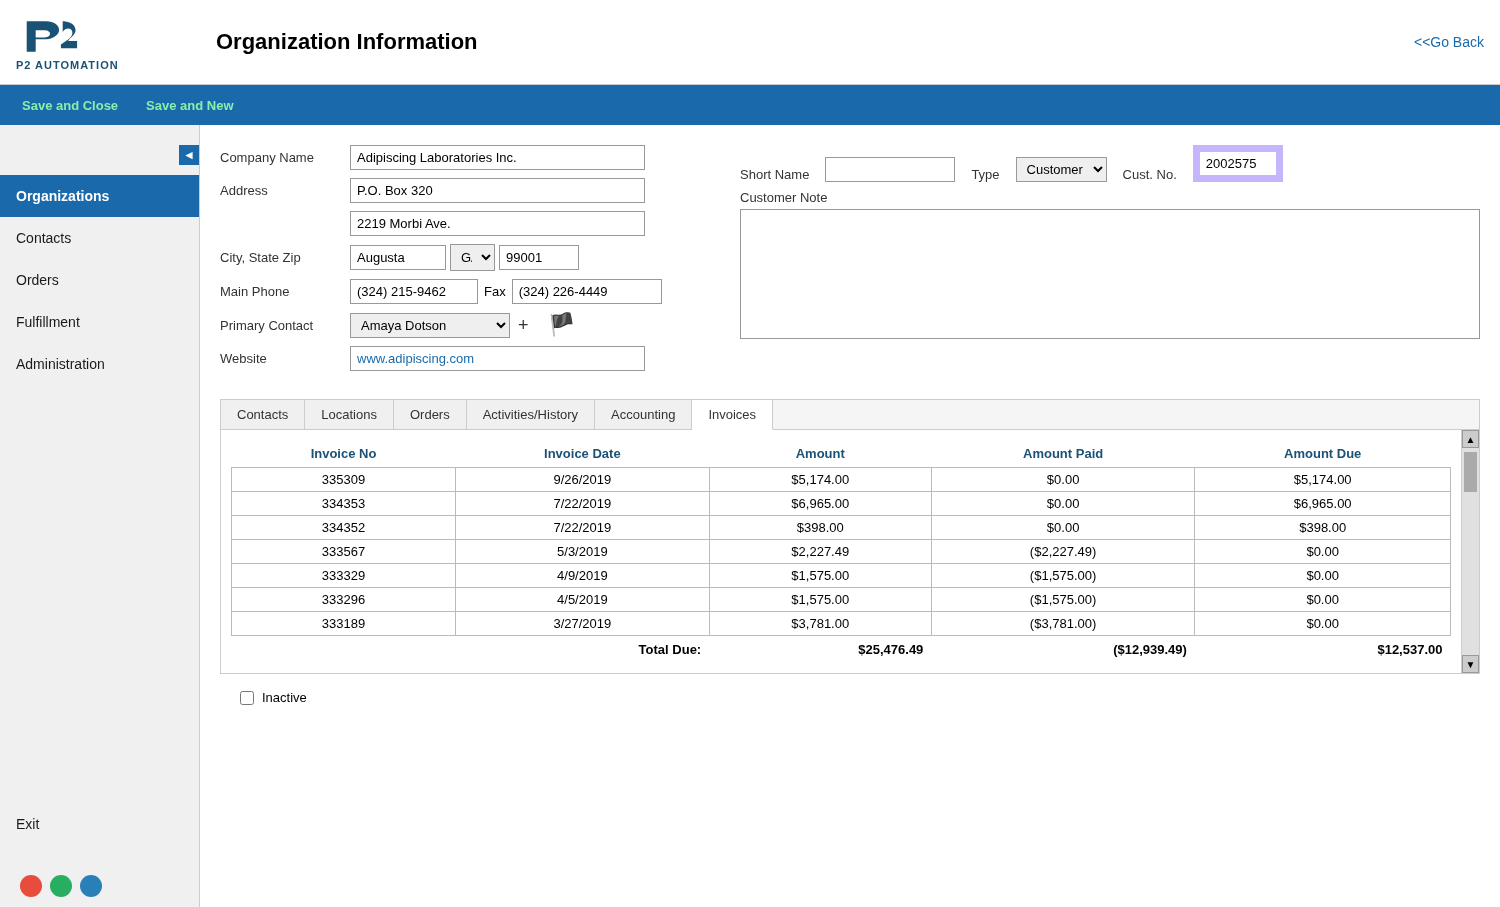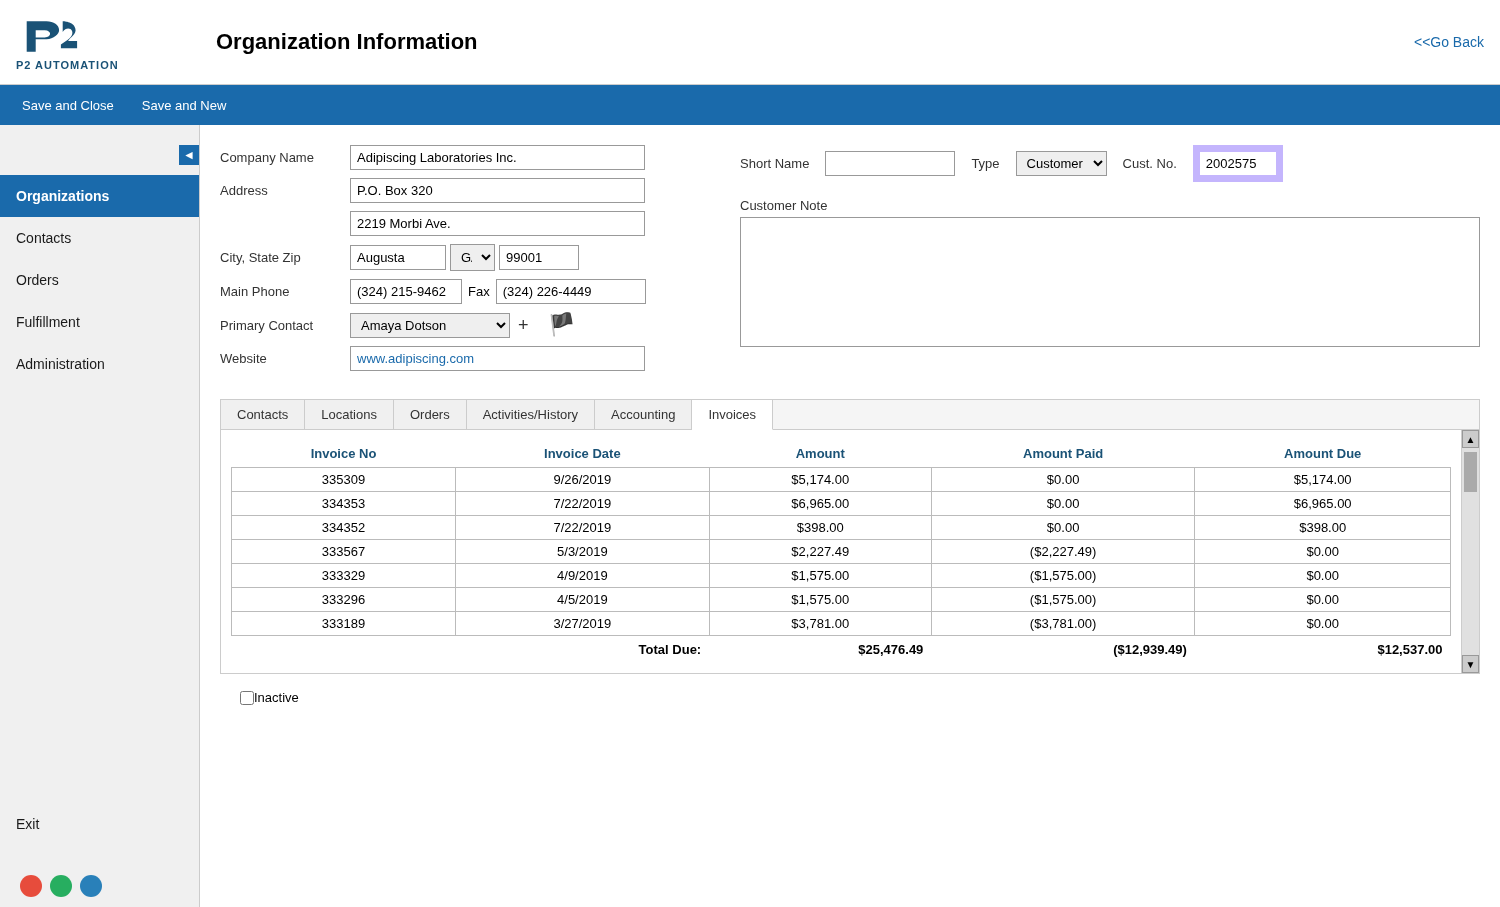--- a/index.html
+++ b/index.html
@@ -11,21 +11,21 @@
     
     .header { display: flex; align-items: center; background: #fff; padding: 8px 16px; border-bottom: 1px solid #ccc; height: 85px; }
     .logo { width: 140px; display: flex; flex-direction: column; align-items: flex-start; }
     .logo-icon { width: 70px; height: 45px; }
     .logo-text { font-size: 11px; font-weight: bold; color: #1a5276; letter-spacing: 1px; }
     .page-title { font-size: 22px; font-weight: bold; color: #000; margin-left: 60px; flex: 1; }
     .go-back { color: #1a6aab; text-decoration: none; font-size: 14px; cursor: pointer; }
 
     
     .toolbar { background: #1a6aab; display: flex; align-items: center; padding: 0 8px; height: 40px; }
-    .toolbar-btn { background: transparent; border: none; color: #ffffff; font-size: 13px; cursor: pointer; padding: 6px 14px; font-weight: normal; }
+    .toolbar-btn { background: transparent; border: none; color: #86efac; font-size: 13px; cursor: pointer; padding: 6px 14px; font-weight: bold; }
 
     
     .main-layout { display: flex; flex: 1; overflow: hidden; }
 
     
     .sidebar { width: 200px; background: #f0f0f0; border-right: 1px solid #ccc; display: flex; flex-direction: column; padding-top: 20px; }
     .sidebar-toggle { background: #1a6aab; color: #fff; border: none; width: 20px; height: 20px; font-size: 12px; cursor: pointer; align-self: flex-end; margin-bottom: 10px; }
     .sidebar-item { padding: 13px 16px; cursor: pointer; font-size: 14px; color: #1a1a1a; background: transparent; border: none; text-align: left; width: 100%; }
     .sidebar-item.active { background: #1a6aab; color: #fff; font-weight: bold; }
     .sidebar-spacer { flex: 1; }
@@ -37,26 +37,26 @@
     .form-section { display: flex; gap: 20px; margin-bottom: 20px; }
     .form-left { flex: 0 0 500px; }
     .form-right { flex: 1; }
     .form-row { display: flex; align-items: center; margin-bottom: 8px; }
     .form-label { width: 130px; font-size: 13px; color: #333; flex-shrink: 0; }
     .form-input { border: 1px solid #999; padding: 4px 6px; font-size: 13px; }
     .form-input-full { width: 295px; }
     .form-input-city { width: 96px; }
     .form-input-state { width: 45px; margin: 0 4px; }
     .form-input-zip { width: 80px; }
-    .form-input-phone { width: 112px; }
+    .form-input-phone { width: 128px; }
     .form-input-fax { width: 150px; }
     .fax-label { margin: 0 6px; font-size: 13px; }
 
     
-    .right-header-row { display: flex; align-items: center; gap: 16px; margin-bottom: 16px; }
+    .right-header-row { display: flex; align-items: flex-end; gap: 16px; margin-bottom: 8px; }
     .type-label, .shortname-label, .custno-label { font-size: 13px; color: #333; }
     .type-select { border: 1px solid #999; padding: 3px 6px; font-size: 13px; }
     .shortname-input { border: 1px solid #999; padding: 4px 6px; font-size: 13px; width: 130px; }
     .custno-input { border: 7px solid #c4b5fd; padding: 4px 6px; font-size: 13px; width: 90px; }
     .custnote-label { font-size: 13px; color: #333; margin-bottom: 4px; }
     .custnote-area { border: 1px solid #999; width: 100%; height: 130px; resize: none; font-size: 13px; padding: 4px; }
 
     
     .contact-select { width: 160px; border: 1px solid #999; padding: 3px 6px; font-size: 13px; }
     .contact-plus { font-size: 18px; margin-left: 8px; color: #333; cursor: pointer; }
@@ -76,21 +76,21 @@
     .scrollbar-track { flex: 1; background: #e0e0e0; }
     .scrollbar-thumb { background: #aaa; height: 40px; margin: 4px 2px; }
 
     table.invoices { width: 100%; border-collapse: collapse; }
     table.invoices th { padding: 6px 8px; text-align: center; font-weight: bold; color: #1a5276; font-size: 13px; }
     table.invoices td { padding: 4px 8px; text-align: center; border: 1px solid #bbb; font-size: 13px; }
     table.invoices .total-row td { border: none; font-weight: bold; text-align: right; padding: 6px 8px; }
     table.invoices .total-row td:first-child { text-align: right; }
 
     
-    .bottom-row { display: flex; align-items: flex-end; padding: 16px 20px; gap: 0; }
+    .bottom-row { display: flex; align-items: flex-end; padding: 16px 20px; gap: 8px; }
     .inactive-checkbox { width: 14px; height: 14px; cursor: pointer; }
     .inactive-label { font-size: 13px; }
 
     
     .traffic-lights { display: flex; gap: 8px; padding: 10px 20px; }
     .light { width: 22px; height: 22px; border-radius: 50%; }
     .light-red { background: #e74c3c; }
     .light-green { background: #27ae60; }
     .light-blue { background: #2980b9; }
   </style>

